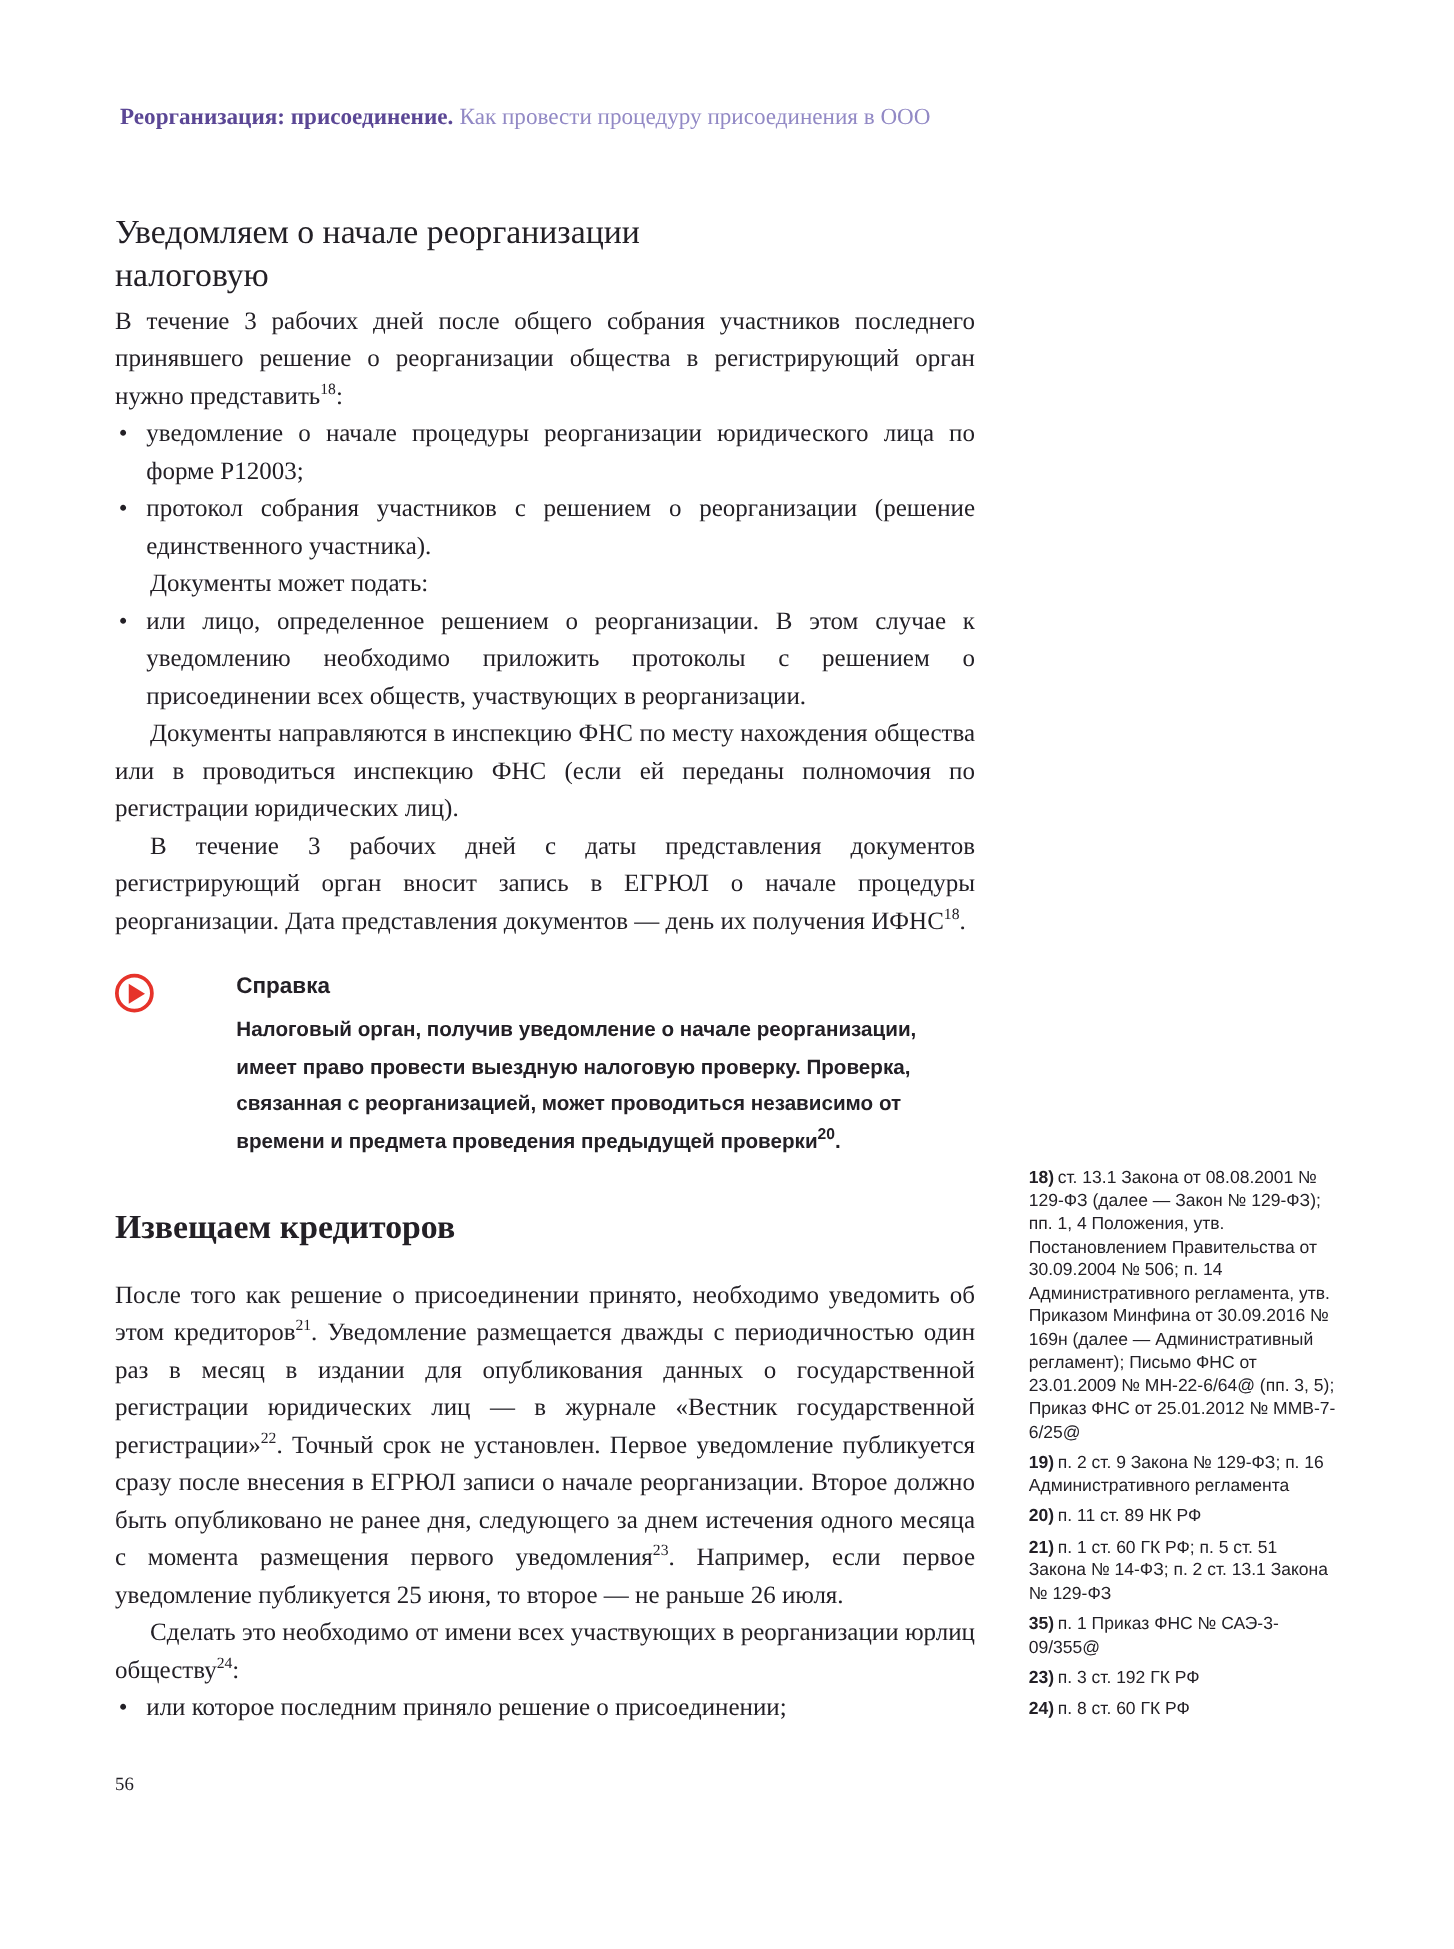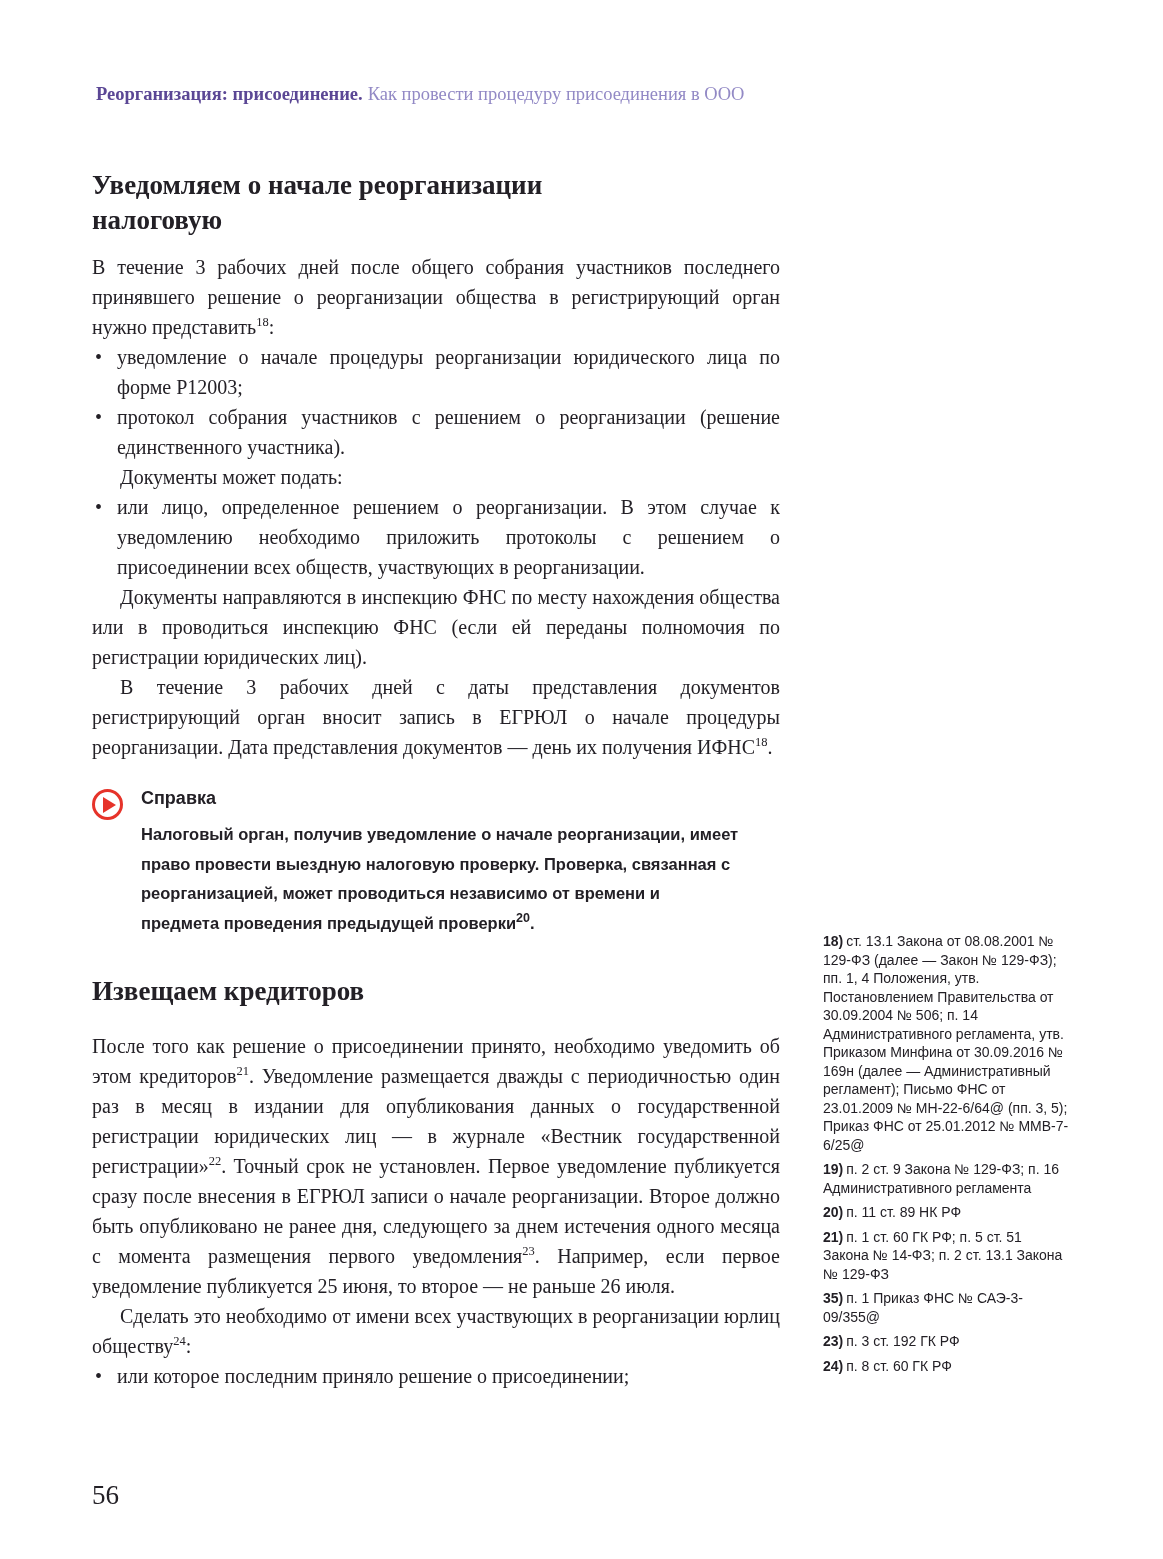--- a/index.html
+++ b/index.html
@@ -36,22 +36,22 @@
   
   .main-col {
     position: absolute;
     left: 92px;
     top: 168px;
     width: 688px;
   }
   .h1 {
     font-size: 27px;
     line-height: 35px;
-    font-weight: bold;
-    margin: 0 0 14px 0;
+    font-weight: normal;
+    margin: 0 0 4px 0;
     color: var(--text-color);
   }
   .h1 .hline { display: block; }
   .h2 {
     font-size: 27px;
     line-height: 35px;
     font-weight: bold;
     margin: 36px 0 22px 0;
     color: var(--text-color);
   }
@@ -72,21 +72,21 @@
   }
   ul.blist li::before {
     content: "\2022";
     position: absolute;
     left: 3px;
     top: 0;
   }
   sup.fn { font-size: 12.5px; line-height: 0; margin-top: 28px; }
 
   
-  .callout { display: flex; margin-top: 24px; }
+  .callout { display: flex; margin-top: 24px; gap: 48px; }
   .callout-icon {
     flex: 0 0 auto;
     width: 31px;
     height: 31px;
     border: 3.5px solid var(--accent-red);
     border-radius: 50%;
     display: flex;
     align-items: center;
     justify-content: center;
     margin-top: 3px;
@@ -127,22 +127,22 @@
     line-height: 18.5px;
     color: var(--text-color);
   }
   .footnote { margin-bottom: 6px; }
   .footnote b { margin-right: 3px; }
 
   
   .page-num {
     position: absolute;
     left: 92px;
-    top: 1480px;
-    font-size: 27px;
+    top: 1420px;
+    font-size: 15px;
     color: var(--text-color);
   }
 </style>
 </head>
 <body>
 
 <div class="page">
 
   <div class="header">
     <span class="hdr-bold">Реорганизация: присоединение.</span><span class="hdr-light">Как провести процедуру присоединения в ООО</span>

